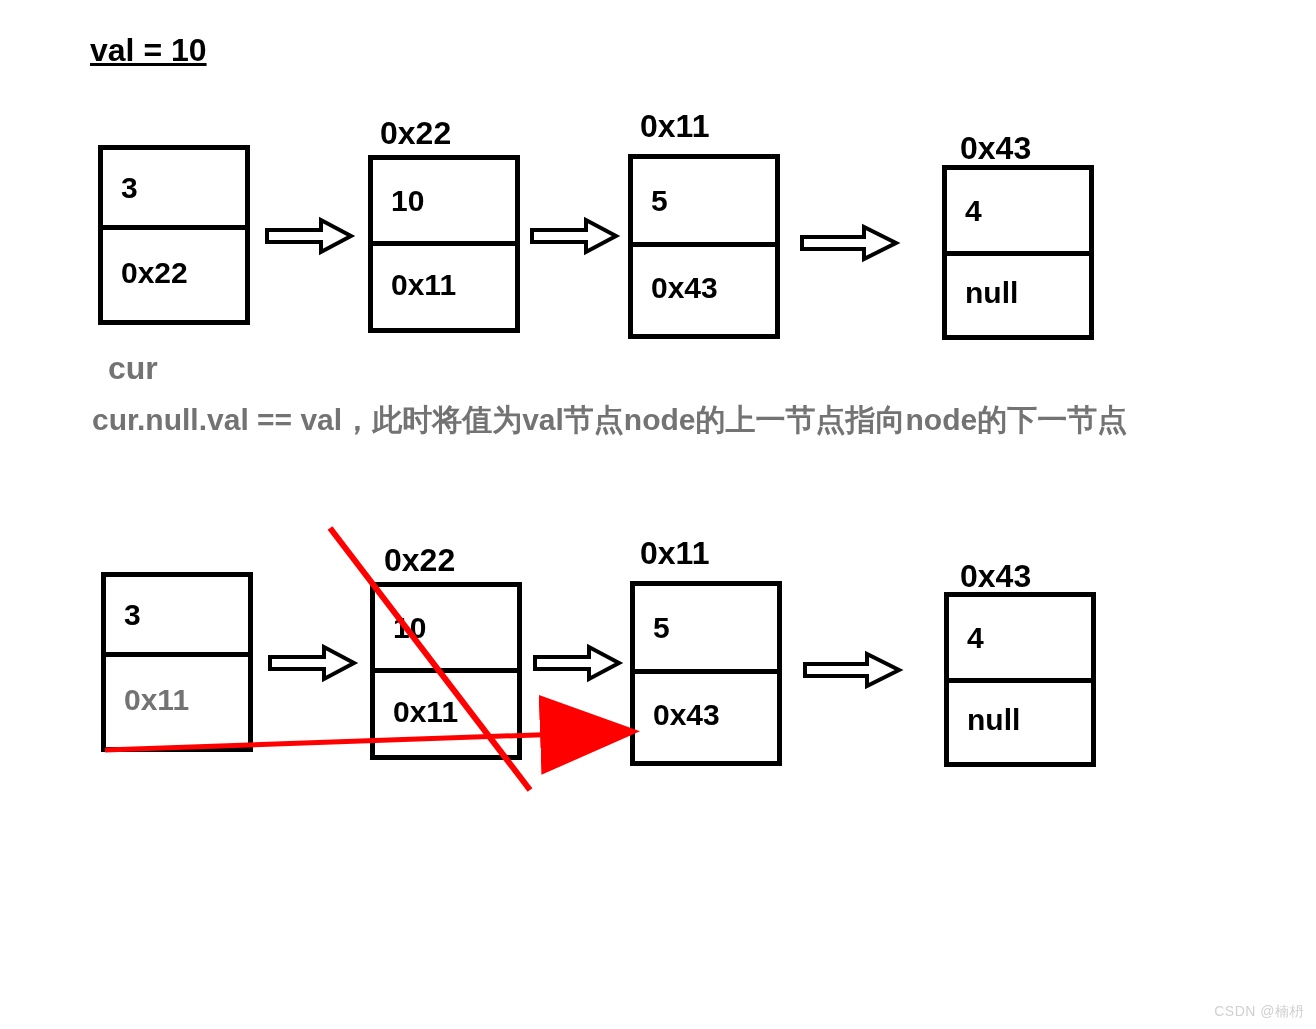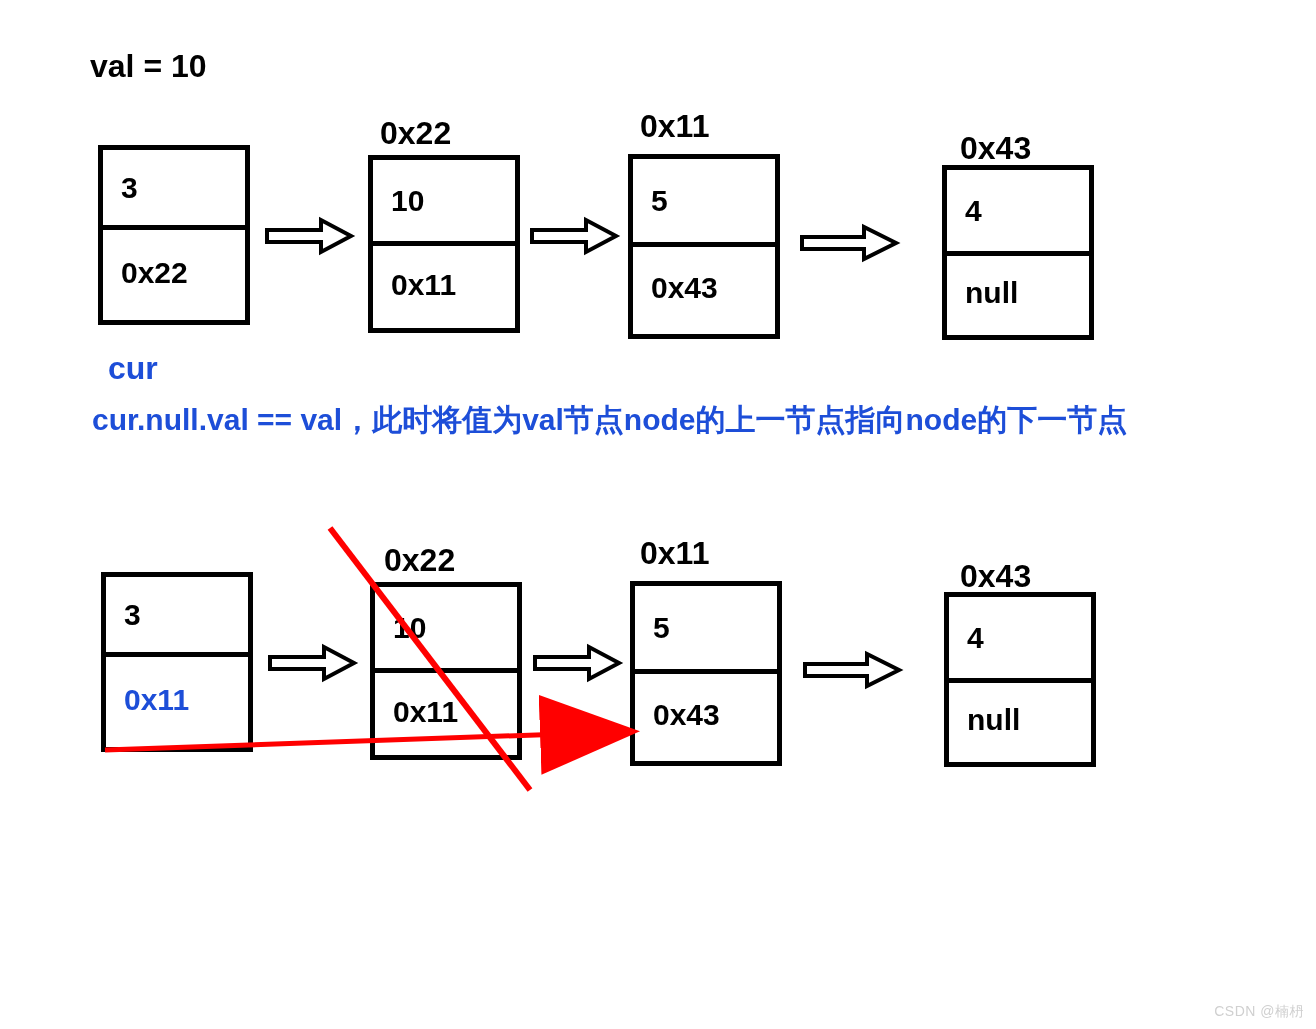--- a/index.html
+++ b/index.html
@@ -35,21 +35,21 @@
     border: 0;
     box-sizing: border-box;
     display: flex;
     align-items: center;
     padding-left: 18px;
     font-weight: 700;
     font-size: 30px;
   }
   .cell.top { top: 0; border-bottom: 5px solid #000; }
   .cell.bot { bottom: 0; }
-  .redtxt { color: #1d4ed8; }
+  .redtxt { color: #737373; }
   .note {
     position: absolute;
     font-weight: 700;
     font-size: 30px;
   }
   .watermark {
     position: absolute;
     right: 12px;
     bottom: 8px;
     font-size: 14px;
@@ -58,21 +58,21 @@
     margin-left: 24px;
   }
   svg.arrow {
     position: absolute;
     overflow: visible;
   }
 </style>
 </head>
 <body>
 
-<div class="title" style="left:90px; top:48px;">val = 10</div>
+<div class="title" style="left:90px; top:32px;text-decoration:underline;">val = 10</div>
 
 <div class="addr-label" style="left:380px; top:115px;">0x22</div>
 <div class="addr-label" style="left:640px; top:108px;">0x11</div>
 <div class="addr-label" style="left:960px; top:130px;">0x43</div>
 
 <div class="node" style="left:98px; top:145px; width:152px; height:180px;">
   <div class="cell top" style="height:80px;">3</div>
   <div class="cell bot" style="height:95px;">0x22</div>
 </div>
 

